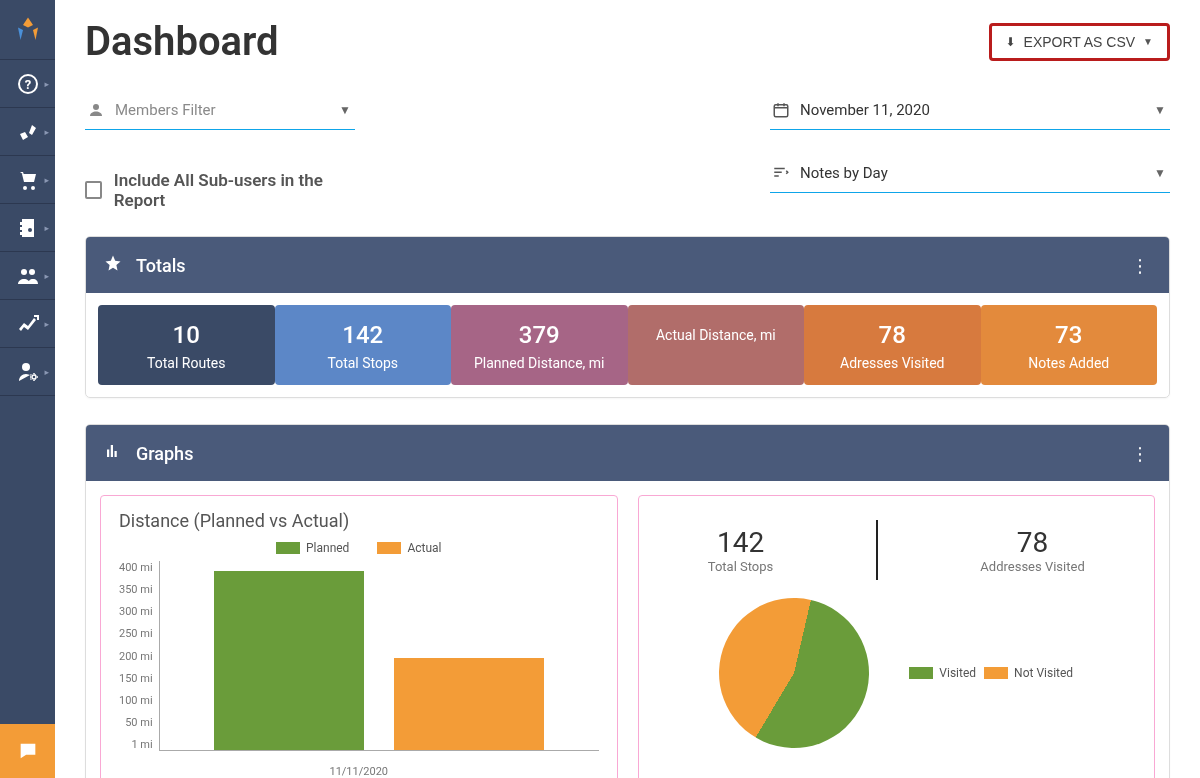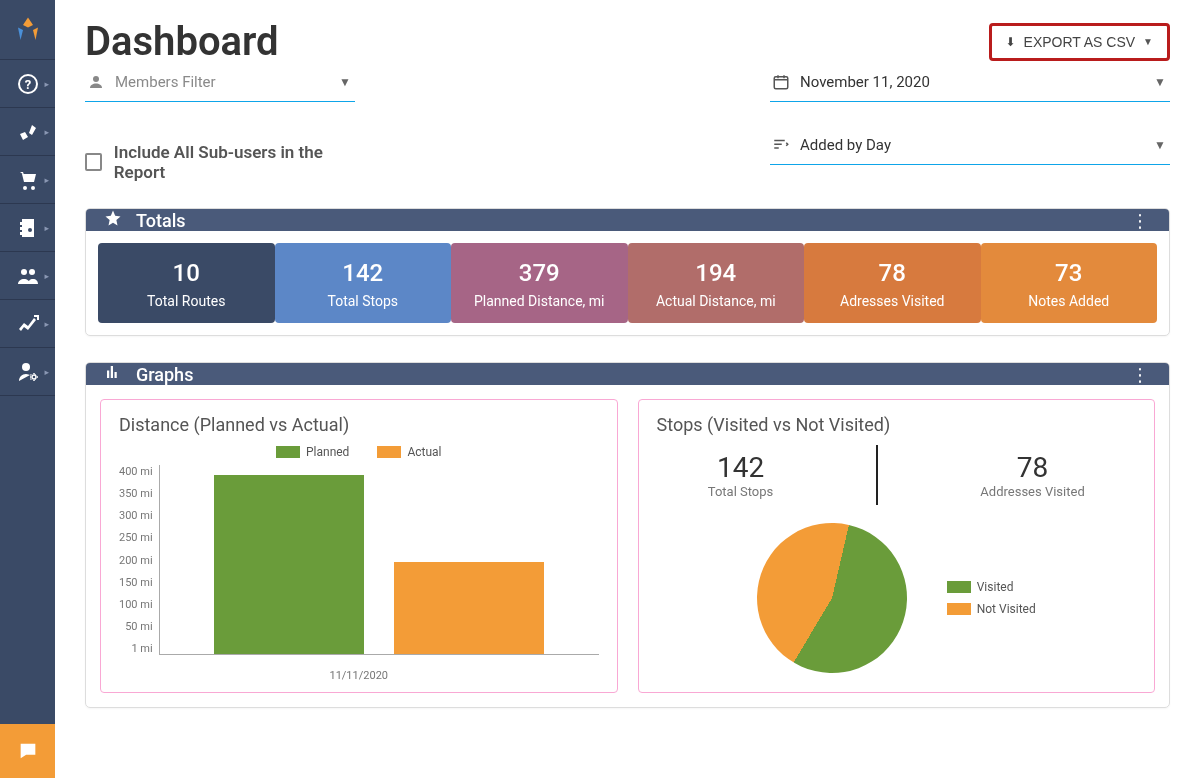--- a/index.html
+++ b/index.html
@@ -12,42 +12,42 @@
 .side-logo { height: 60px; display: flex; align-items: center; justify-content: center; border-bottom: 1px solid #2c3850; }
 .side-item { height: 48px; display: flex; align-items: center; justify-content: center; border-bottom: 1px solid #2c3850; position: relative; cursor: pointer; }
 .side-item .caret { position: absolute; right: 6px; color: #8a97b3; font-size: 9px; }
 .side-item svg { width: 24px; height: 24px; fill: #fff; }
 .sidebar-bottom { margin-top: auto; }
 .side-chat { height: 54px; background: #f39c37; display: flex; align-items: center; justify-content: center; cursor: pointer; }
 .side-chat svg { width: 22px; height: 22px; fill: #fff; }
 
 
 .main { flex: 1; padding: 18px 30px; overflow-y: auto; }
-.topbar { display: flex; align-items: center; justify-content: space-between; }
+.topbar { display: flex; align-items: center; justify-content: space-between; margin-bottom: 28px; }
 .title { font-size: 40px; font-weight: 600; color: #333; }
 .export-btn { border: 3px solid #b91c1c; border-radius: 4px; background: #fff; padding: 8px 14px; font-size: 14px; font-weight: 500; color: #444; display: flex; align-items: center; gap: 8px; cursor: pointer; }
 .export-btn .dl-icon::before { content: "⬇"; font-size: 12px; position: relative; top: -1px; }
 .export-btn .dd-caret { font-size: 10px; color: #555; }
 
 .filters { display: flex; justify-content: space-between; margin-bottom: 10px; }
 .filters-left { width: 270px; }
 .filters-right { width: 400px; display: flex; flex-direction: column; gap: 26px; }
 
 .underline-field { border: none; border-bottom: 1px solid #0ea5e9; padding: 8px 4px 10px 2px; display: flex; align-items: center; gap: 10px; color: #8a8a8a; font-size: 15px; cursor: pointer; position: relative; }
 .underline-field .trail-icon { margin-left: auto; color: #666; font-size: 12px; }
 .underline-field.dark { color: #333; }
 .underline-field svg { width: 18px; height: 18px; fill: #888; }
 .underline-field.dark svg { fill: #555; }
 
 .checkbox-row { display: flex; align-items: center; gap: 12px; margin-top: 40px; font-weight: 600; color: #555; font-size: 17px; }
 .checkbox-box { width: 18px; height: 18px; border: 2px solid #888; border-radius: 2px; cursor: pointer; }
 
 
 .panel { border: 1px solid #ddd; border-radius: 5px; overflow: hidden; margin-top: 26px; box-shadow: 0 1px 2px rgba(0,0,0,0.04); }
-.panel-header { background: #4a5a7a; color: #fff; padding: 0 18px; display: flex; align-items: center; gap: 14px; font-size: 18px; font-weight: 500; }
+.panel-header { background: #4a5a7a; color: #fff; padding: 17px 18px; display: flex; align-items: center; gap: 14px; font-size: 18px; font-weight: 500; }
 .panel-header .ph-icon svg { width: 18px; height: 18px; fill: #fff; }
 .panel-header .menu-dots { margin-left: auto; font-size: 18px; letter-spacing: 2px; cursor: pointer; }
 
 
 .cards { display: flex; padding: 12px; justify-content: center; }
 .card { flex: 1; border-radius: 4px; color: #fff; text-align: center; padding: 16px 6px 14px; }
 .card .num { font-size: 24px; font-weight: 500; }
 .card .lbl { font-size: 14px; margin-top: 6px; }
 .card.c0 { background: #3a4a66; }
 .card.c1 { background: #5c87c7; }
@@ -78,21 +78,21 @@
 .x-label { text-align: center; font-size: 11px; color: #777; margin-top: 4px; }
 
 
 .stops-top { display: flex; justify-content: space-around; align-items: center; margin: 10px 0 18px; }
 .stops-divider { width: 2px; height: 60px; background: #222; }
 .stat-val { font-size: 28px; text-align: center; color: #333; }
 .stat-lbl { font-size: 13px; text-align: center; color: #777; }
 
 .pie-row { display: flex; align-items: center; gap: 40px; justify-content: center; }
 .pie { width: 150px; height: 150px; border-radius: 50%; background: conic-gradient(#6a9c3a 0deg 198deg, #f39c37 198deg 360deg); transform: rotate(13deg); }
-.pie-legend { font-size: 12px; color: #555; display: flex; flex-direction: column; gap: 8px; }
+.pie-legend { font-size: 12px; color: #555; display: flex; flex-direction: row; gap: 8px; }
 </style>
 </head>
 <body>
 
 <div class="app">
 
   <div class="sidebar">
     <div class="side-logo">
       <svg viewBox="0 0 24 24" width="30" height="30">
           <path fill="#f39c37" d="M12 2l4 6-4 2-4-2z"></path>
@@ -191,21 +191,21 @@
               <path d="M3 9h18M8 3v4M16 3v4" stroke="#555" stroke-width="2"></path>
             </svg>
           <span>November 11, 2020</span>
           <span class="trail-icon">▼</span>
         </div>
         <div class="underline-field dark">
           <svg viewBox="0 0 24 24">
               <path d="M3 6h14M3 11h10M3 16h6" stroke="#555" stroke-width="2" fill="none"></path>
               <path d="M19 9l2 2-2 2" stroke="#555" stroke-width="2" fill="none"></path>
             </svg>
-          <span>Added by Day</span>
+          <span>Notes by Day</span>
           <span class="trail-icon">▼</span>
         </div>
       </div>
     </div>
 
     <div class="panel">
       <div class="panel-header">
         <span class="ph-icon"><svg viewBox="0 0 24 24">
               <path d="M12 2l2.9 6.9L22 10l-5.5 4.7L18 22l-6-3.6L6 22l1.5-7.3L2 10l7.1-1.1z"></path>
             </svg></span>
@@ -219,21 +219,20 @@
         </div>
         <div class="card c1">
           <div class="num">142</div>
           <div class="lbl">Total Stops</div>
         </div>
         <div class="card c2">
           <div class="num">379</div>
           <div class="lbl">Planned Distance, mi</div>
         </div>
         <div class="card c3">
-          <div class="num">194</div>
           <div class="lbl">Actual Distance, mi</div>
         </div>
         <div class="card c4">
           <div class="num">78</div>
           <div class="lbl">Adresses Visited</div>
         </div>
         <div class="card c5">
           <div class="num">73</div>
           <div class="lbl">Notes Added</div>
         </div>
@@ -278,21 +277,20 @@
               <div class="bars">
                 <div class="bar green" id="bar-planned" style="height: 94.75%;"></div>
                 <div class="bar orange" id="bar-actual" style="height: 48.5%;"></div>
               </div>
             </div>
           </div>
           <div class="x-label">11/11/2020</div>
         </div>
 
         <div class="graph-card">
-          <div class="graph-title">Stops (Visited vs Not Visited)</div>
           <div class="stops-top">
             <div>
               <div class="stat-val">142</div>
               <div class="stat-lbl">Total Stops</div>
             </div>
             <div class="stops-divider"></div>
             <div>
               <div class="stat-val">78</div>
               <div class="stat-lbl">Addresses Visited</div>
             </div>

